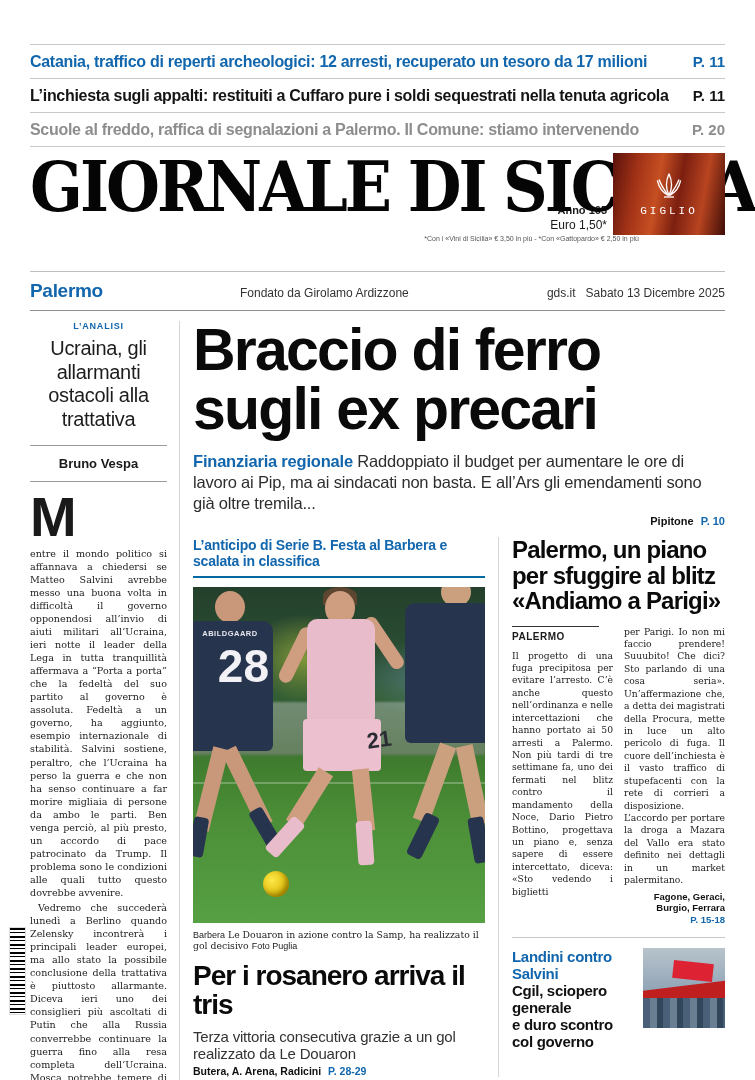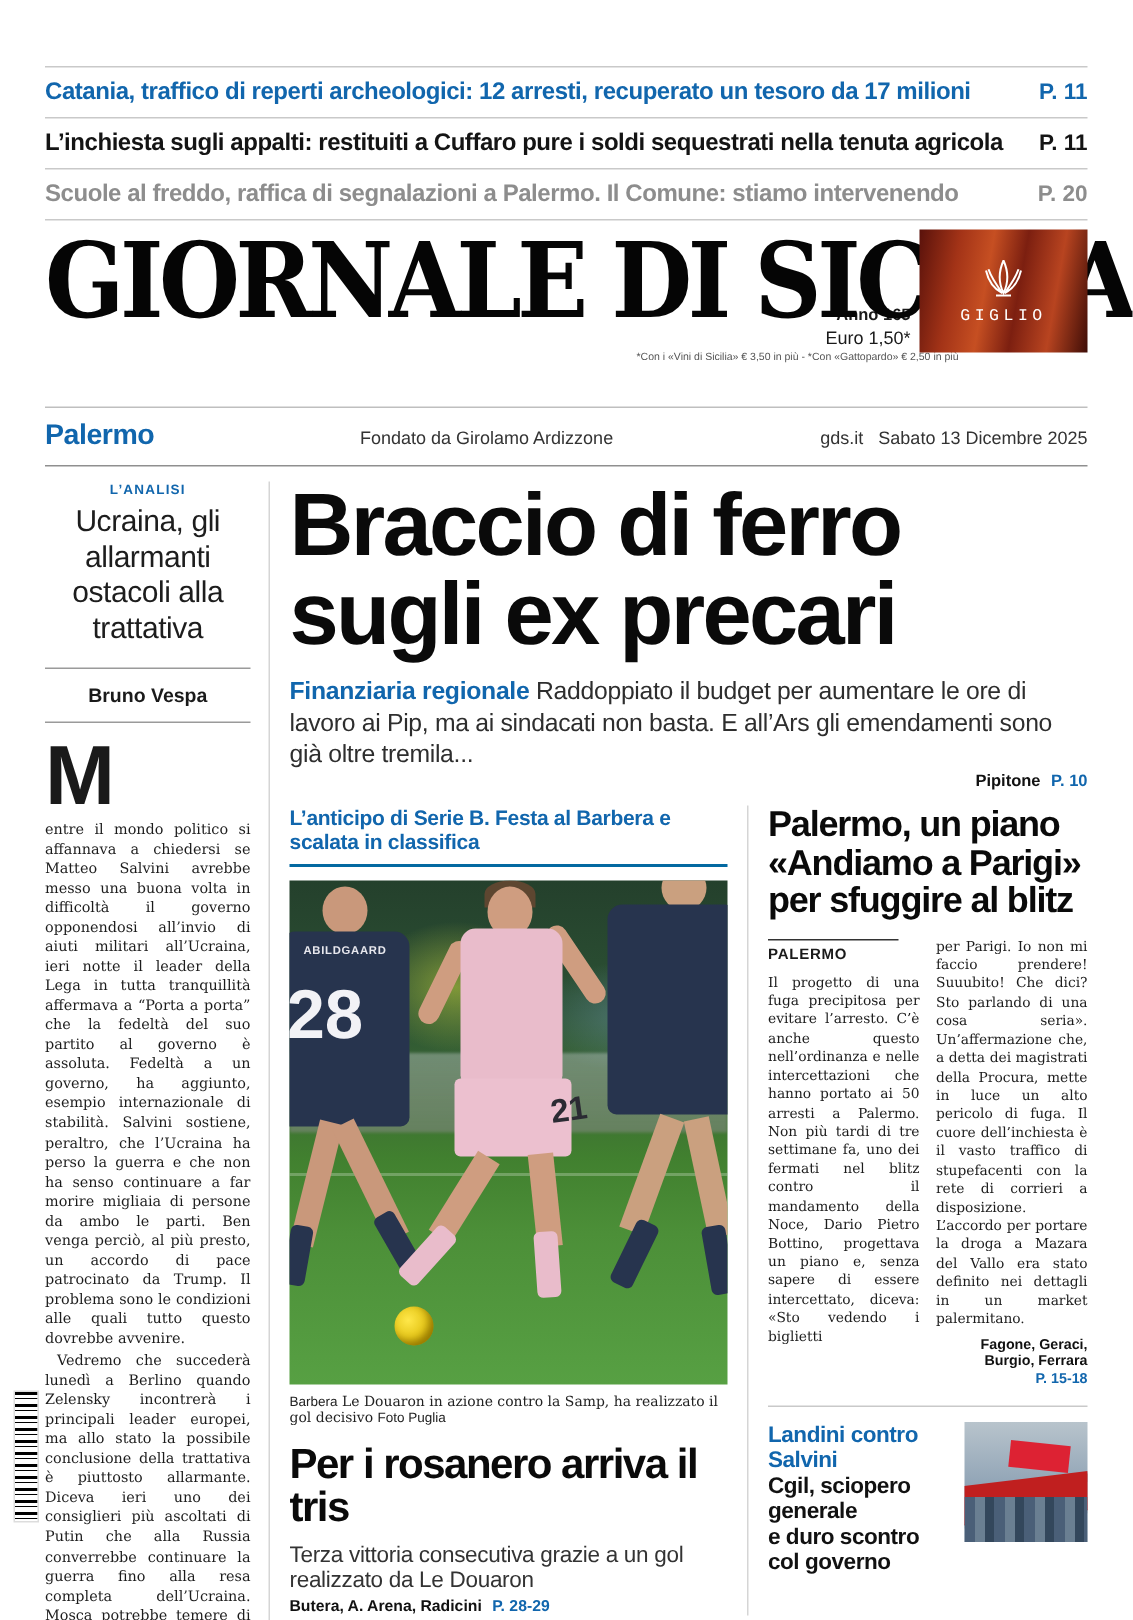--- a/index.html
+++ b/index.html
@@ -65,21 +65,21 @@
   .photo { position:relative; width:100%; height:336px; margin-top:9px; overflow:hidden; background:linear-gradient(#24402c 0%, #2c5234 26%, #3c6b33 42%, #41802f 55%, #4c8f38 70%, #57a043 100%); }
   .ph-blur1 { position:absolute; left:18%; top:8%; width:40%; height:26%; background:radial-gradient(ellipse, rgba(198,212,60,0.55), rgba(198,212,60,0) 70%); }
   .ph-blur2 { position:absolute; left:55%; top:16%; width:45%; height:22%; background:radial-gradient(ellipse, rgba(120,160,190,0.4), rgba(120,160,190,0) 70%); }
   .ph-board { position:absolute; left:0; top:34%; width:100%; height:16%; background:linear-gradient(rgba(225,225,235,0.35), rgba(190,150,200,0.3)); filter:blur(1px); }
   .ph-pitchline { position:absolute; left:0; top:58%; width:100%; height:2px; background:rgba(255,255,255,0.25); }
   .player { position:absolute; }
   .torso { border-radius:10px 10px 6px 6px; }
   .p-left { left:-6px; top:8px; width:92px; height:262px; }
   .p-left .torso { position:absolute; left:0; top:26px; width:86px; height:130px; background:#27344e; }
   .p-left .jname { position:absolute; left:4px; top:34px; width:78px; text-align:center; color:#e8e8ee; font-size:7.5px; font-weight:bold; letter-spacing:0.5px; }
-  .p-left .jnum { position:absolute; left:4px; top:44px; width:78px; text-align:left; color:#f2f2f6; font-size:46px; font-weight:800;margin-top:10px; }
+  .p-left .jnum { position:absolute; left:4px; top:44px; width:78px; text-align:right; color:#f2f2f6; font-size:46px; font-weight:800; }
   .p-left .head { position:absolute; left:28px; top:-4px; width:30px; height:32px; border-radius:50%; background:#c9987b; }
   .p-left .leg { position:absolute; width:16px; height:84px; background:#c9987b; }
   .p-left .l1 { left:16px; top:152px; transform:rotate(14deg); }
   .p-left .l2 { left:52px; top:150px; transform:rotate(-26deg); }
   .p-left .sock { position:absolute; width:15px; height:40px; background:#27344e; border-radius:4px; }
   .p-left .s1 { left:4px; top:222px; transform:rotate(10deg); }
   .p-left .s2 { left:70px; top:212px; transform:rotate(-30deg); }
   .p-mid { left:88px; top:4px; width:120px; height:270px; }
   .p-mid .head { position:absolute; left:44px; top:0; width:30px; height:34px; border-radius:50%; background:#cf9d80; }
   .p-mid .hair { position:absolute; left:42px; top:-4px; width:34px; height:18px; border-radius:50% 50% 0 0; background:#5d4630; }
@@ -254,22 +254,22 @@
           <div class="m-stand">Terza vittoria consecutiva grazie a un gol realizzato da Le Douaron</div>
           <div class="m-by">
             <span class="by-name">Butera, A. Arena, Radicini</span>
             <span class="by-page">P. 28-29</span>
           </div>
         </div>
 
         <div>
           <div class="n-head">
             <div>Palermo, un piano</div>
+            <div>per sfuggire al blitz</div>
             <div>«Andiamo a Parigi»</div>
-            <div>per sfuggire al blitz</div>
           </div>
           <div class="n-bodycols">
             <div>
               <div class="n-city">PALERMO</div>
               <div class="n-body">Il progetto di una fuga precipitosa per evitare l’arresto. C’è anche questo nell’ordinanza e nelle intercettazioni che hanno portato ai 50 arresti a Palermo. Non più tardi di tre settimane fa, uno dei fermati nel blitz contro il mandamento della Noce, Dario Pietro Bottino, progettava un piano e, senza sapere di essere intercettato, diceva: «Sto vedendo i biglietti</div>
             </div>
             <div>
               <div class="n-body">per Parigi. Io non mi faccio prendere! Suuubito! Che dici? Sto parlando di una cosa seria». Un’affermazione che, a detta dei magistrati della Procura, mette in luce un alto pericolo di fuga. Il cuore dell’inchiesta è il vasto traffico di stupefacenti con la rete di corrieri a disposizione. L’accordo per portare la droga a Mazara del Vallo era stato definito nei dettagli in un market palermitano.</div>
               <div class="n-by">
                 <span class="by-name">Fagone, Geraci, Burgio, Ferrara</span>

